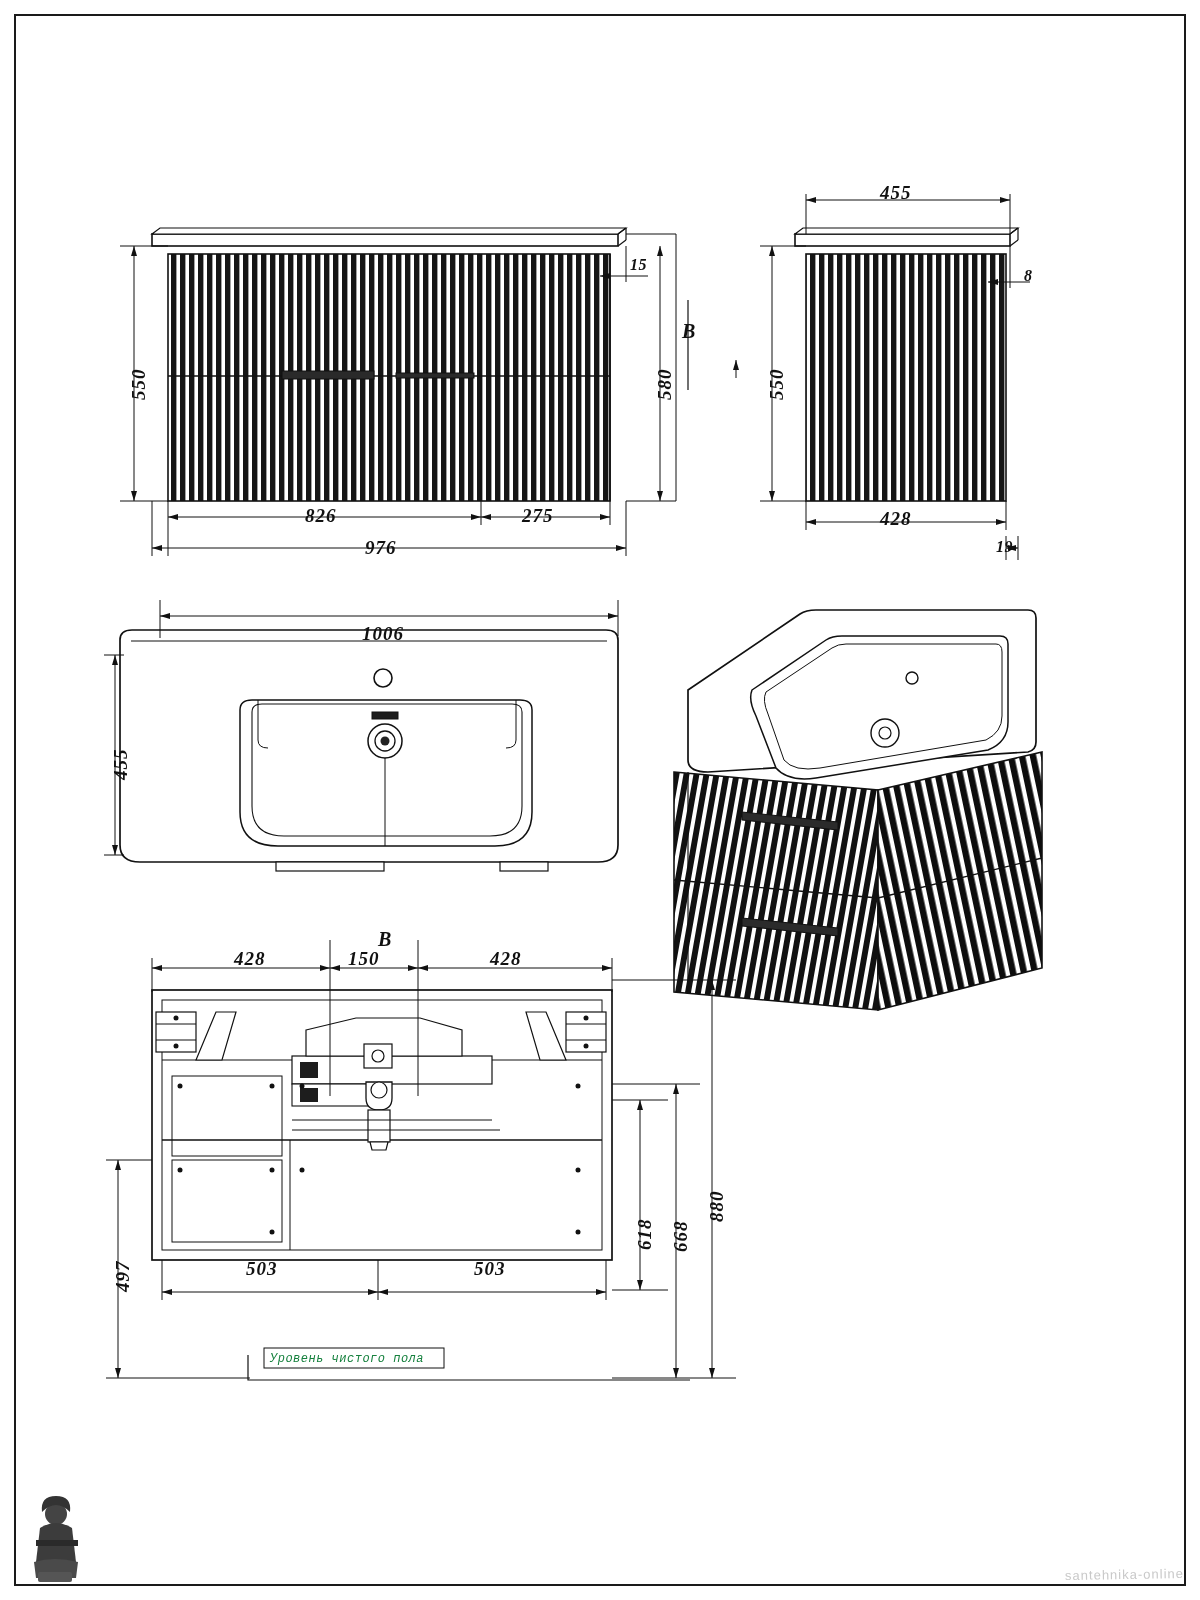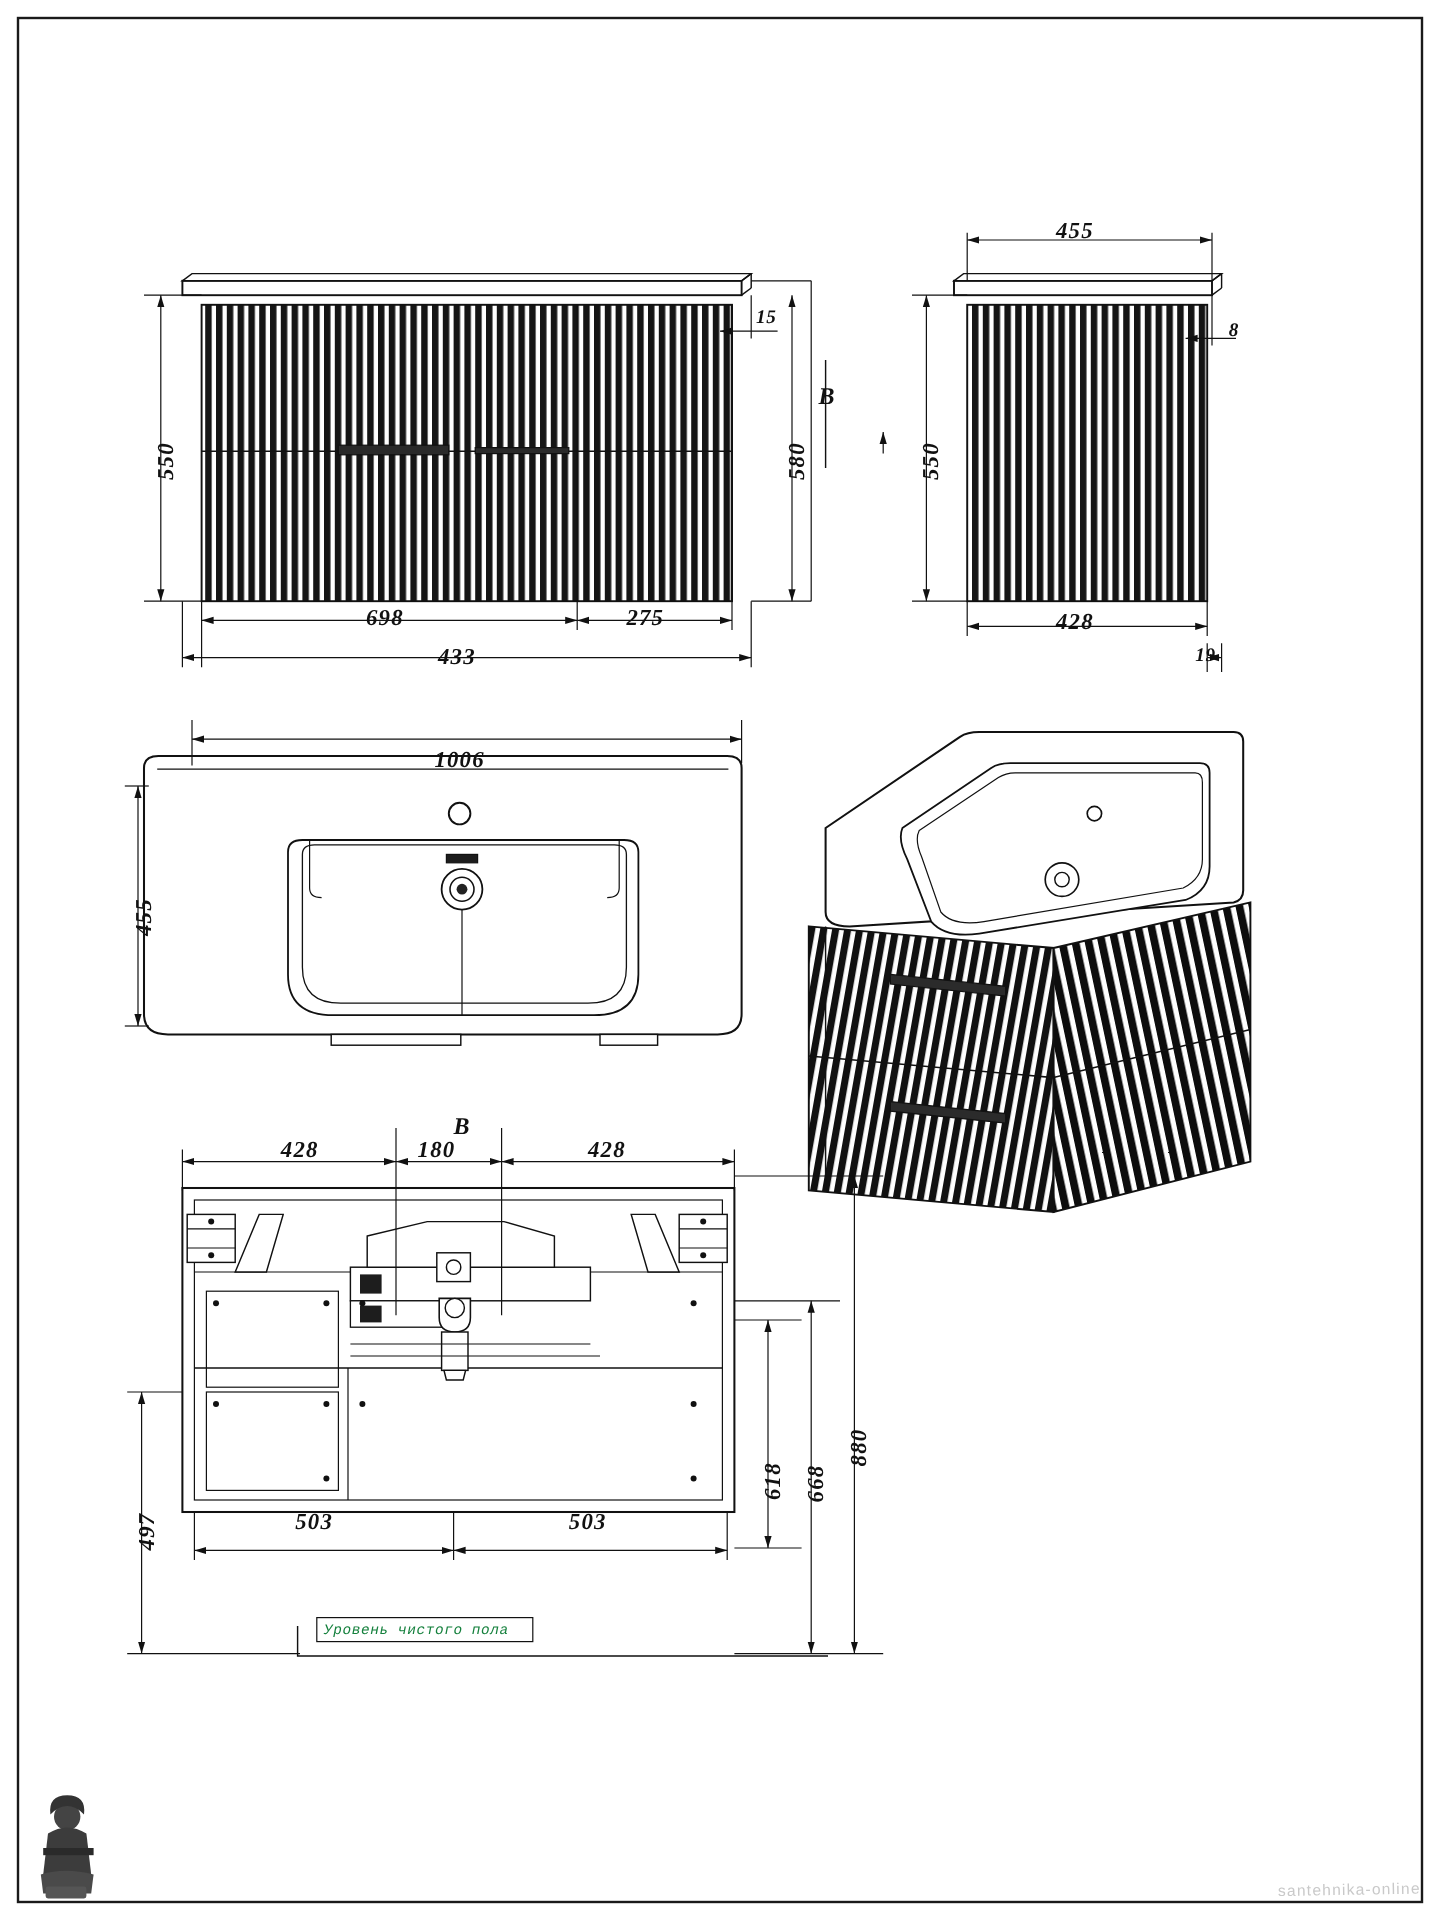--- a/index.html
+++ b/index.html
@@ -334,36 +334,36 @@
       <rect x="14" y="40" width="42" height="6" fill="#2a2a2a"></rect>
       <path d="M12,62 q20,-6 44,0 l-2,16 l-40,0 Z" fill="#4a4a4a"></path>
       <rect x="16" y="72" width="34" height="10" rx="2" fill="#555"></rect>
     </g>
   </svg>
 
   <div class="dim-text vert" style="left:128px; top:400px;">550</div>
   <div class="dim-text vert" style="left:654px; top:400px;">580</div>
   <div class="dim-text small" style="left:630px; top:256px;">15</div>
   <div class="label-b" style="position:absolute; left:682px; top:320px;">B</div>
-  <div class="dim-text" style="left:305px; top:505px;">698</div>
+  <div class="dim-text" style="left:305px; top:505px;">826</div>
   <div class="dim-text" style="left:522px; top:505px;text-align:right;">275</div>
-  <div class="dim-text" style="left:365px; top:537px;">433</div>
+  <div class="dim-text" style="left:365px; top:537px;">976</div>
 
   <div class="dim-text" style="left:880px; top:182px;">455</div>
   <div class="dim-text vert" style="left:766px; top:400px;">550</div>
   <div class="dim-text small" style="left:1024px; top:267px;">8</div>
   <div class="dim-text" style="left:880px; top:508px;">428</div>
   <div class="dim-text small" style="left:996px; top:538px;">19</div>
 
   <div class="dim-text" style="left:362px; top:598px;margin-top:25px;">1006</div>
   <div class="dim-text vert" style="left:110px; top:780px;">455</div>
 
   <div class="label-b" style="position:absolute; left:378px; top:928px;">B</div>
   <div class="dim-text" style="left:234px; top:948px;">428</div>
-  <div class="dim-text" style="left:348px; top:948px;">180</div>
+  <div class="dim-text" style="left:348px; top:948px;">150</div>
   <div class="dim-text" style="left:490px; top:948px;">428</div>
   <div class="dim-text" style="left:246px; top:1258px;">503</div>
   <div class="dim-text" style="left:474px; top:1258px;">503</div>
   <div class="dim-text vert" style="left:112px; top:1292px;">497</div>
   <div class="dim-text vert" style="left:634px; top:1250px;">618</div>
   <div class="dim-text vert" style="left:670px; top:1252px;">668</div>
   <div class="dim-text vert" style="left:706px; top:1222px;">880</div>
   <div class="floor-note" style="left:270px; top:1352px;">Уровень чистого пола</div>
 
   <div class="watermark">santehnika-online</div>

